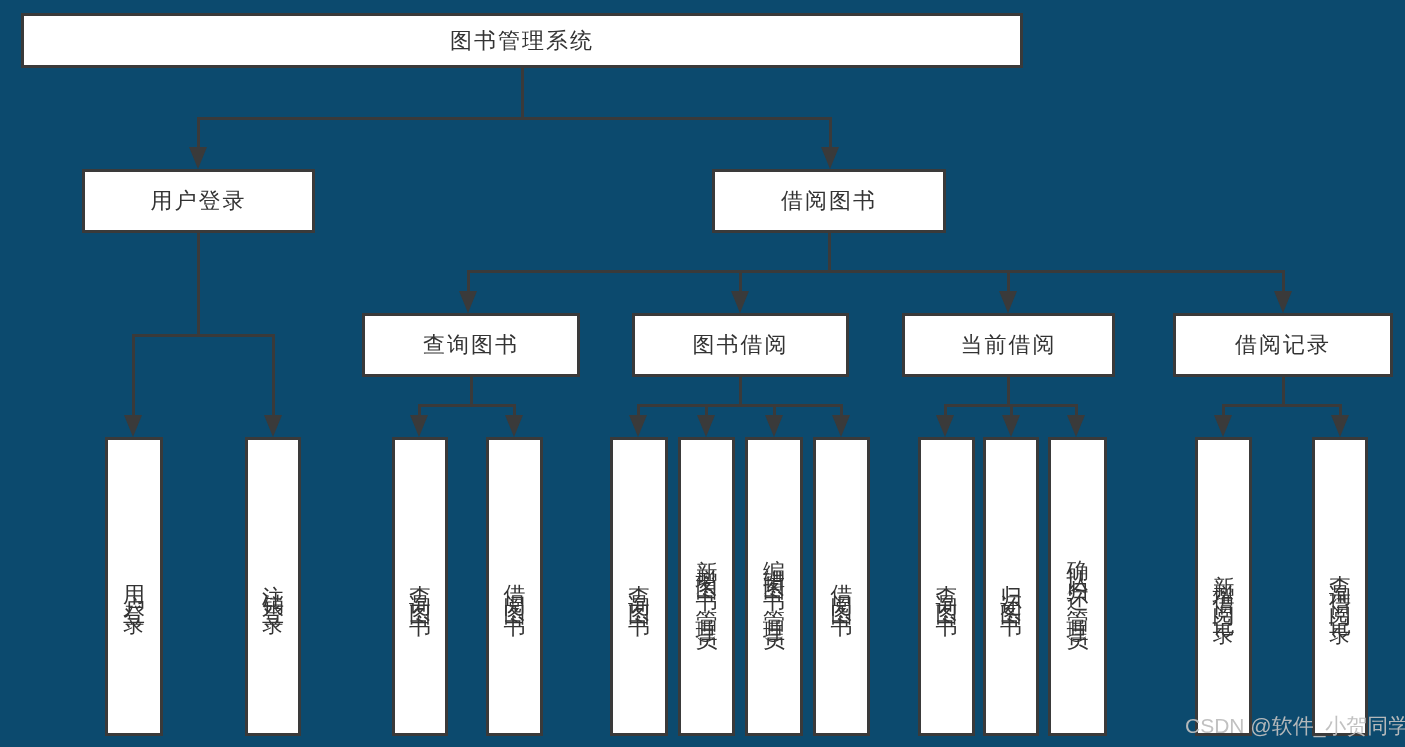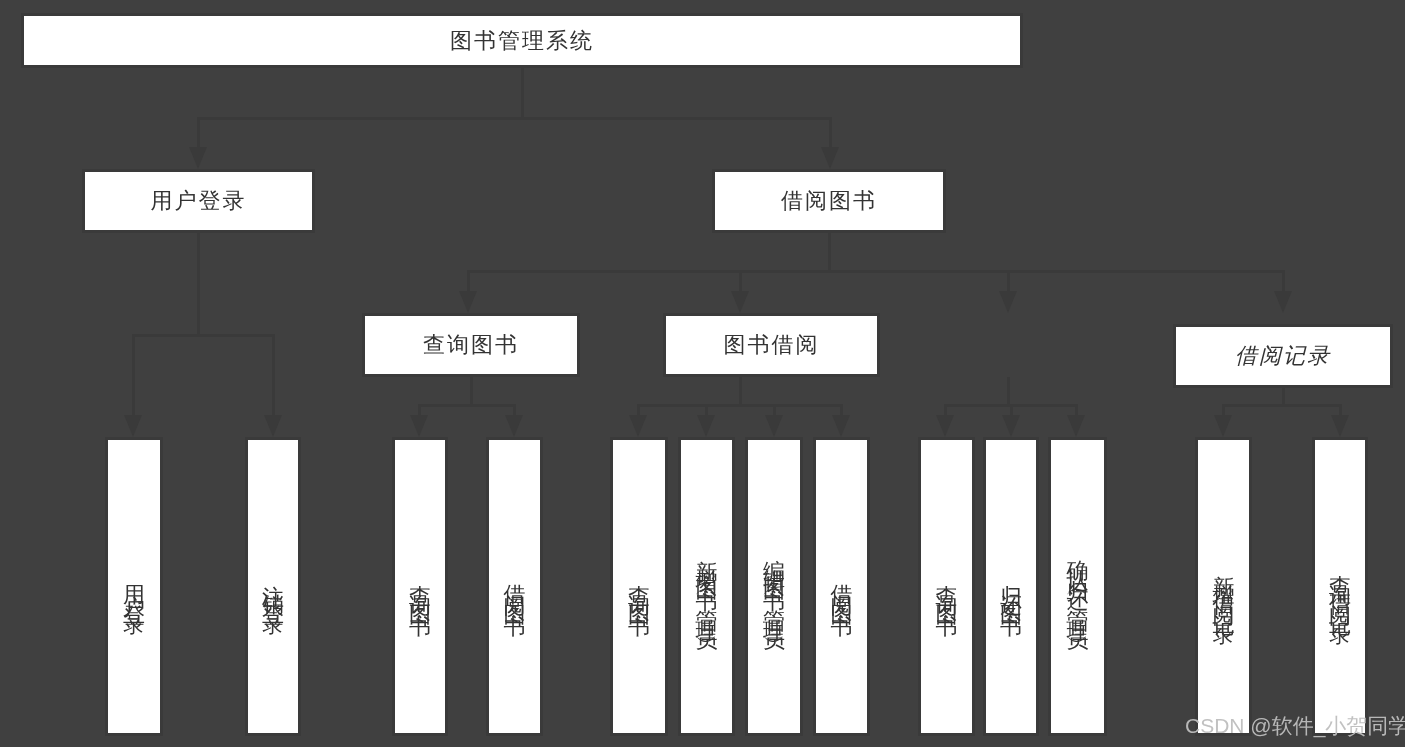--- a/index.html
+++ b/index.html
@@ -1,19 +1,19 @@
 <!DOCTYPE html>
 <html><head>
 <meta charset="utf-8">
 <style>
   html,body { margin:0; padding:0; background:#ffffff; }
   #canvas {
     position:relative;
     width:1405px; height:747px;
-    background:#404040;
+    background:#0c4a6e;
     font-family:"Liberation Sans","DejaVu Sans",sans-serif;
     overflow:hidden;
   }
   .box {
     position:absolute;
     box-sizing:border-box;
     border:3px solid #3a3a3a;
     background:#ffffff;
     display:flex;
     align-items:center;
@@ -83,24 +83,27 @@
   <div class="vline" style="left:739px;  top:270px; height:25px;"></div>
   <div class="arrow" style="left:731px;  top:291px;"></div>
   <div class="vline" style="left:1007px; top:270px; height:25px;"></div>
   <div class="arrow" style="left:999px;  top:291px;"></div>
   <div class="vline" style="left:1282px; top:270px; height:25px;"></div>
   <div class="arrow" style="left:1274px; top:291px;"></div>
 
   <div class="box h" style="left:362px; top:313px; width:218px; height:64px;">
     <span>查询图书</span>
   </div>
-  <div class="box h" style="left:663px; top:313px; width:217px; height:64px;">
+  <div class="box h" style="left:632px; top:313px; width:217px; height:64px;">
     <span>图书借阅</span>
   </div>
-  <div class="box h" style="left:1173px; top:324px; width:220px; height:64px;font-style:italic;">
+  <div class="box h" style="left:902px; top:313px; width:213px; height:64px;">
+    <span>当前借阅</span>
+  </div>
+  <div class="box h" style="left:1173px; top:313px; width:220px; height:64px;">
     <span>借阅记录</span>
   </div>
 
   <div class="vline" style="left:470px; top:377px; height:30px;"></div>
   <div class="hline" style="left:418px; top:404px; width:98px;"></div>
   <div class="vline" style="left:418px; top:404px; height:16px;"></div>
   <div class="arrow" style="left:410px; top:415px;"></div>
   <div class="vline" style="left:513px; top:404px; height:16px;"></div>
   <div class="arrow" style="left:505px; top:415px;"></div>
 

